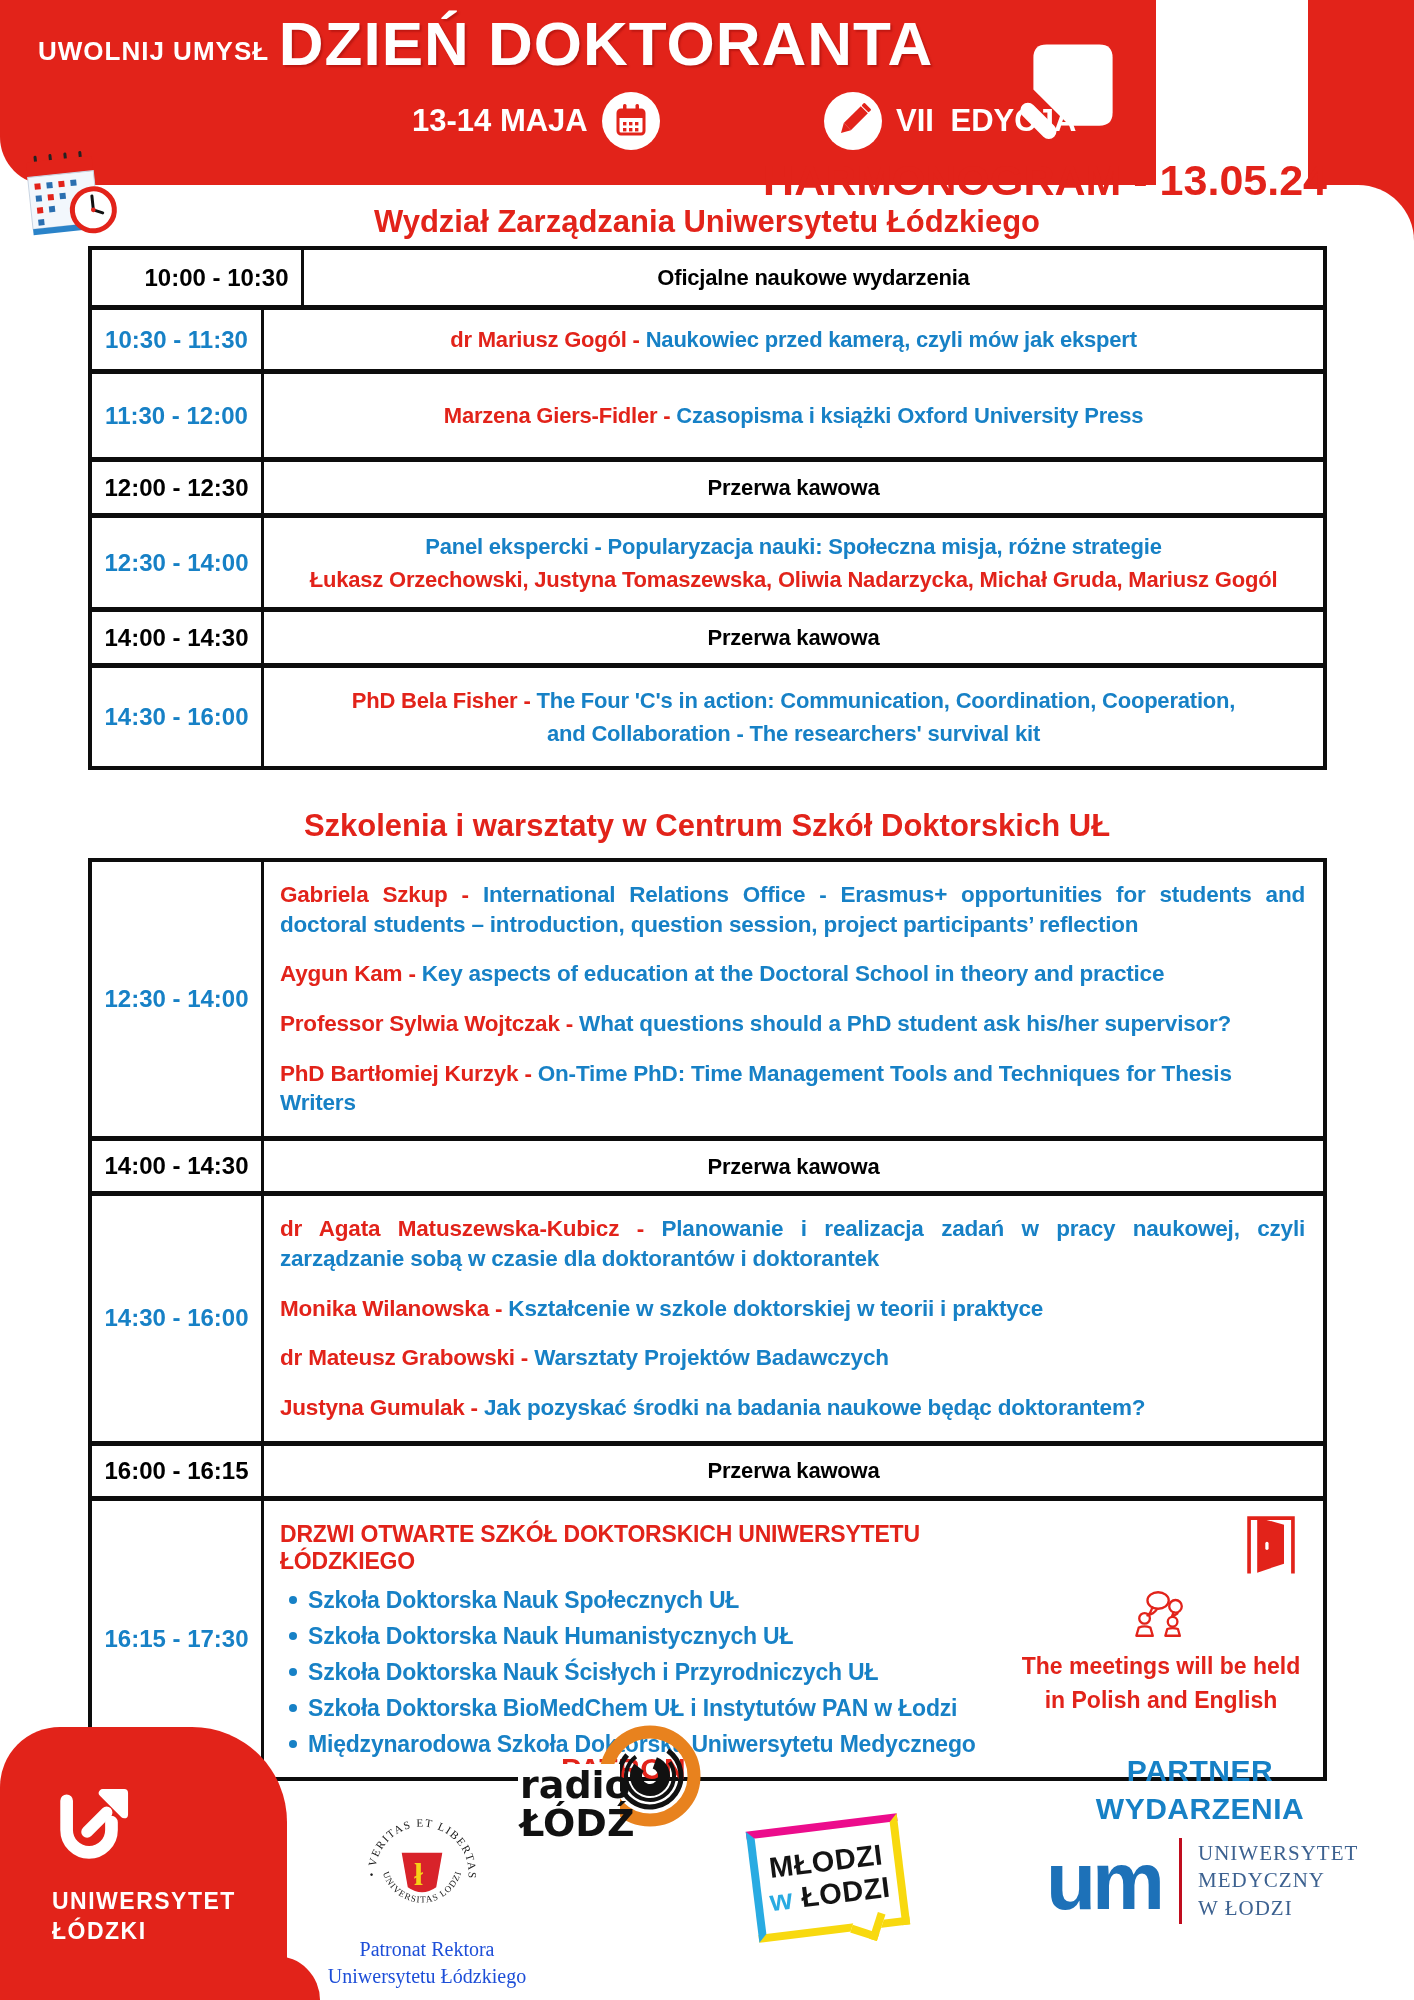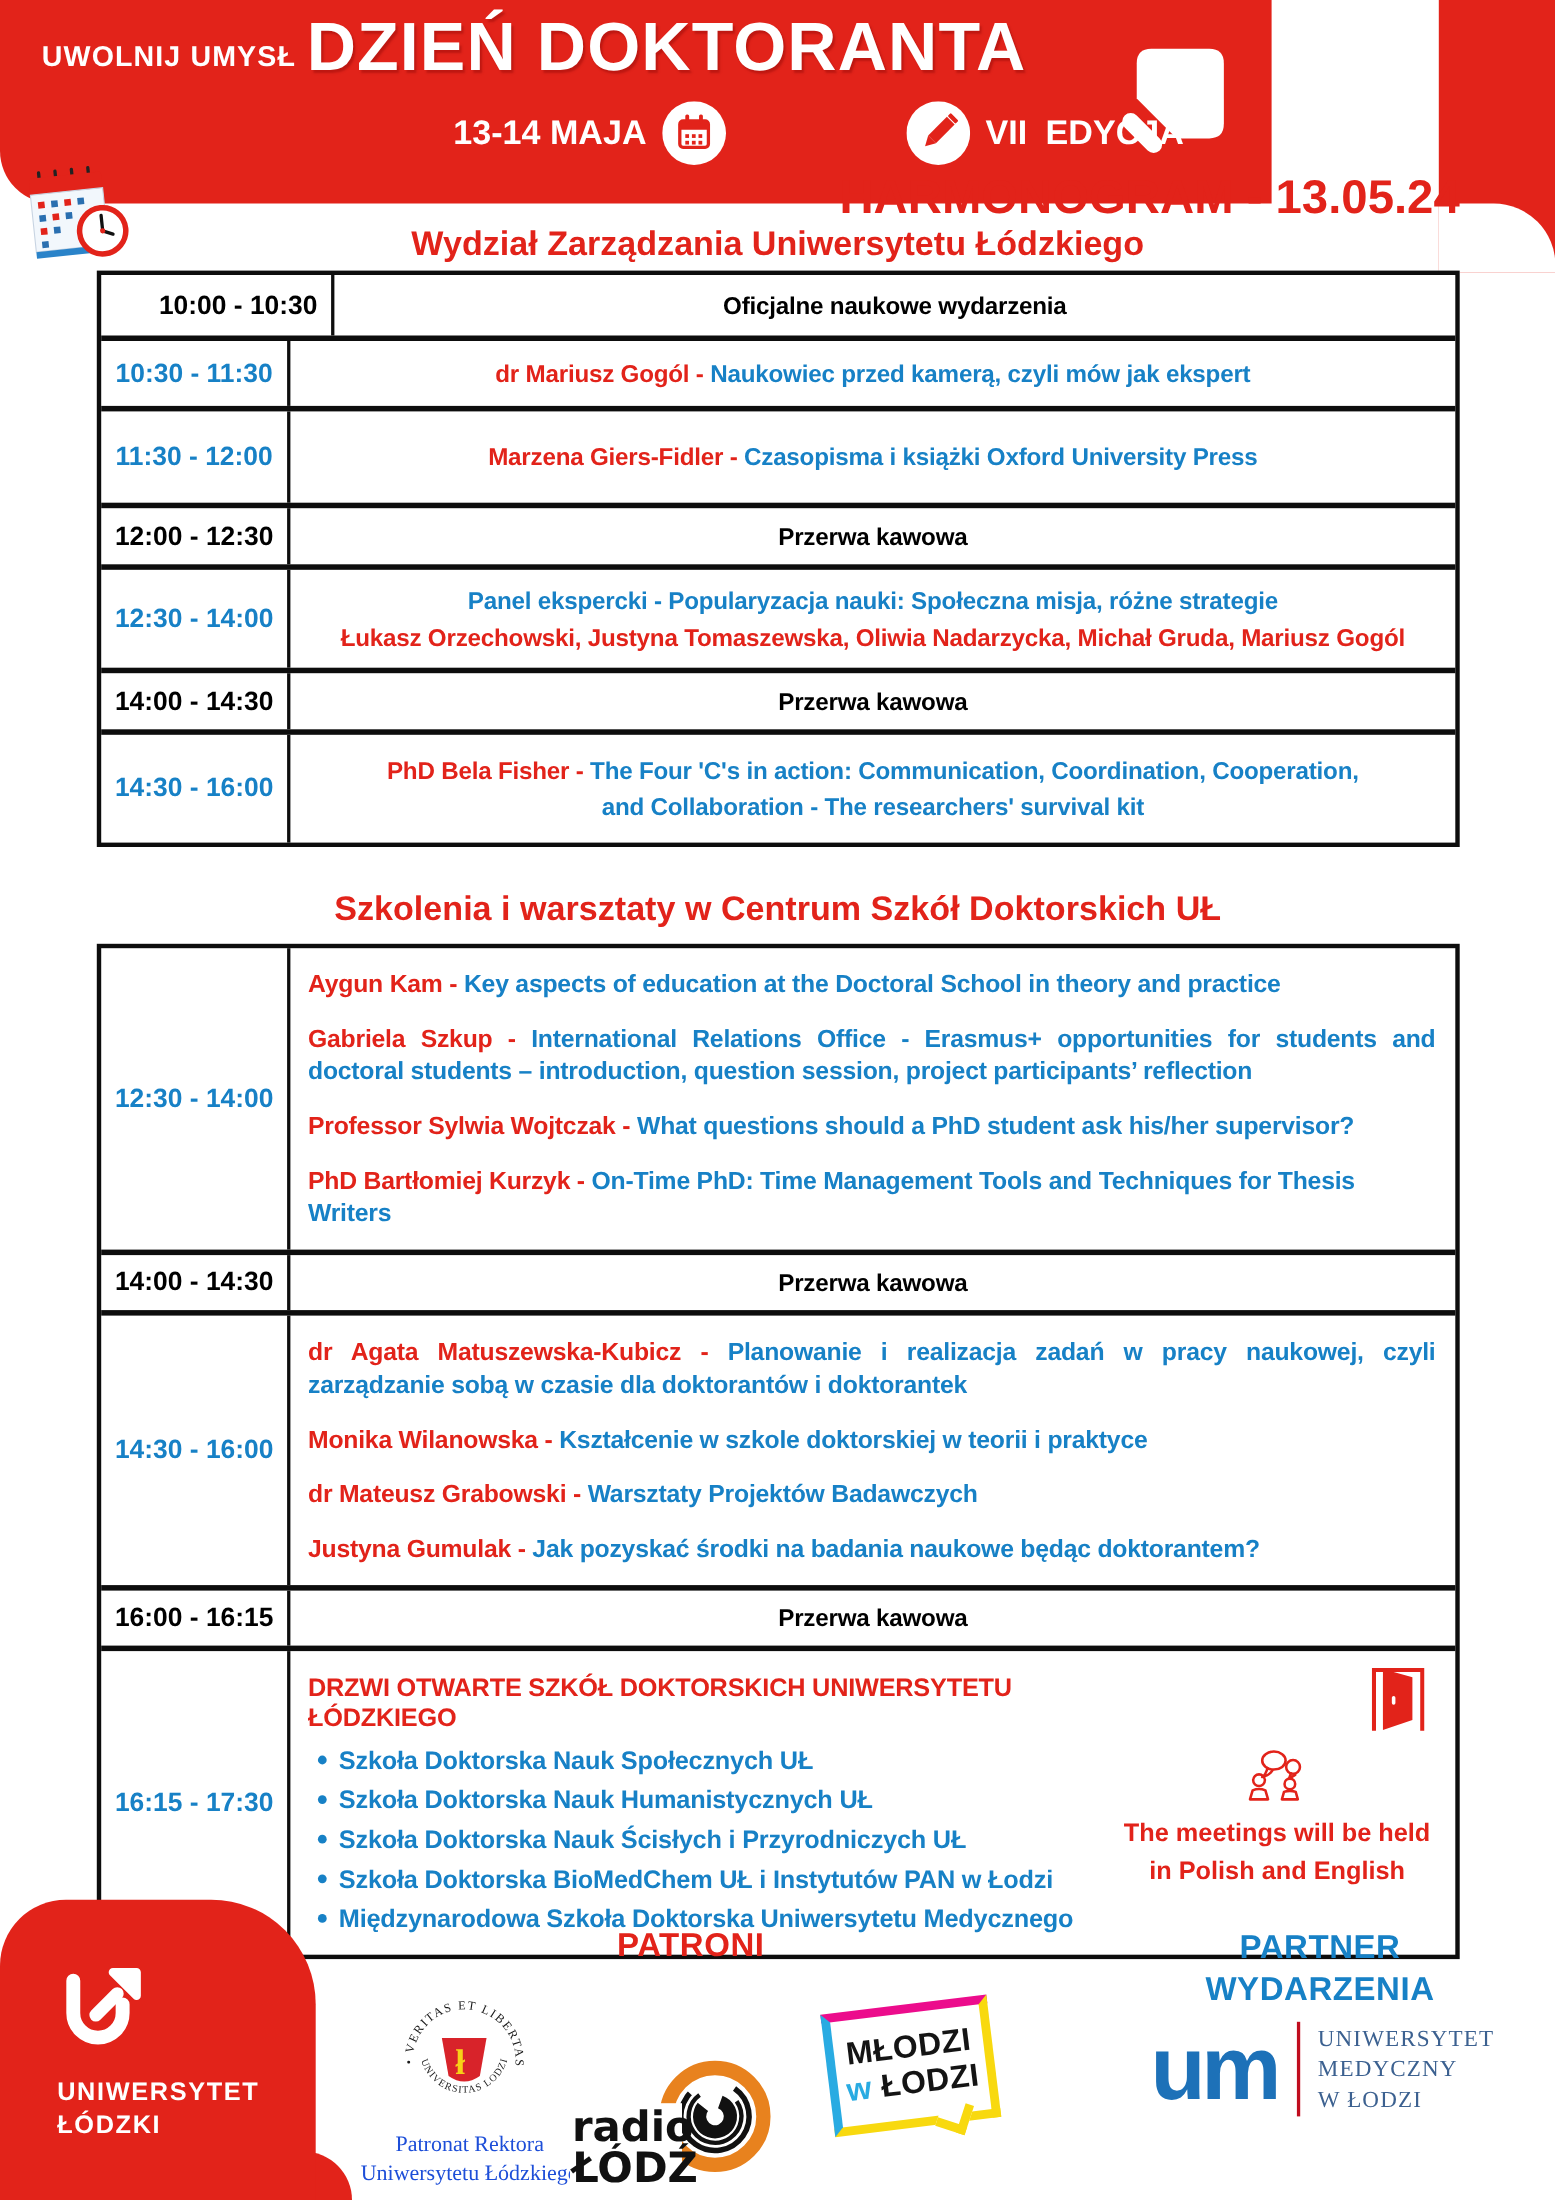--- a/index.html
+++ b/index.html
@@ -68,21 +68,21 @@
 
   .patroni-heading{position:absolute;left:428px;top:1752px;width:400px;text-align:center;color:#E2231A;
             font-weight:700;font-size:30px;letter-spacing:.5px;}
   .partner-heading{position:absolute;left:1000px;top:1752px;width:400px;text-align:center;color:#1781C6;
             font-weight:700;font-size:30px;line-height:1.25;letter-spacing:.5px;}
 
   .seal{position:absolute;left:356px;top:1810px;width:132px;height:132px;}
   .seal-caption{position:absolute;left:292px;top:1936px;width:270px;text-align:center;color:#1d4ed8;
             font-family:"Liberation Serif",serif;font-size:20px;line-height:1.35;}
 
-  .radio-logo{position:absolute;left:518px;top:1866px;width:206px;height:126px;}
+  .radio-logo{position:absolute;left:518px;top:1718px;width:206px;height:126px;}
 
   .mlodzi{position:absolute;left:752px;top:1822px;width:152px;height:112px;background:#fff;
           transform:rotate(-7deg);box-sizing:border-box;
           border-top:8px solid #EC0C8C;border-left:8px solid #29ABE2;border-bottom:8px solid #F8D90F;border-right:8px solid #F8D90F;
           display:flex;flex-direction:column;align-items:center;justify-content:center;}
   .mlodzi-tail{position:absolute;right:20px;bottom:-16px;width:20px;height:20px;background:#fff;
           border-right:8px solid #F8D90F;border-bottom:8px solid #F8D90F;transform:rotate(25deg);}
   .mlodzi-l1{font-weight:700;font-size:29px;color:#141414;letter-spacing:.5px;}
   .mlodzi-l2{font-weight:700;font-size:29px;color:#141414;letter-spacing:.5px;}
   .mlodzi-w{color:#29ABE2;}
@@ -230,22 +230,22 @@
       </div>
   </div>
 
   <div class="sec-heading" id="heading2">Szkolenia i warsztaty w Centrum Szkół Doktorskich UŁ</div>
 
   <div class="sched-table" id="table2">
     <div id="t2-rows">
         <div class="t-row" style="min-height: 233px;">
           <div class="t-time c-blue">12:30 - 14:00</div>
           <div class="t-content entries">
+            <p class="entry justify"><span class="c-red">Gabriela Szkup - </span><span class="c-blue">International Relations Office - Erasmus+ opportunities for students and doctoral students – introduction, question session, project participants’ reflection</span></p>
             <p class="entry"><span class="c-red">Aygun Kam - </span><span class="c-blue">Key aspects of education at the Doctoral School in theory and practice</span></p>
-            <p class="entry justify"><span class="c-red">Gabriela Szkup - </span><span class="c-blue">International Relations Office - Erasmus+ opportunities for students and doctoral students – introduction, question session, project participants’ reflection</span></p>
             <p class="entry"><span class="c-red">Professor Sylwia Wojtczak - </span><span class="c-blue">What questions should a PhD student ask his/her supervisor?</span></p>
             <p class="entry"><span class="c-red">PhD Bartłomiej Kurzyk - </span><span class="c-blue">On-Time PhD: Time Management Tools and Techniques for Thesis Writers</span></p>
           </div>
         </div>
         <div class="t-row" style="min-height: 55px;">
           <div class="t-time c-black">14:00 - 14:30</div>
           <div class="t-content centered">
             <div class="t-line"><span class="c-black">Przerwa kawowa</span></div>
           </div>
         </div>

